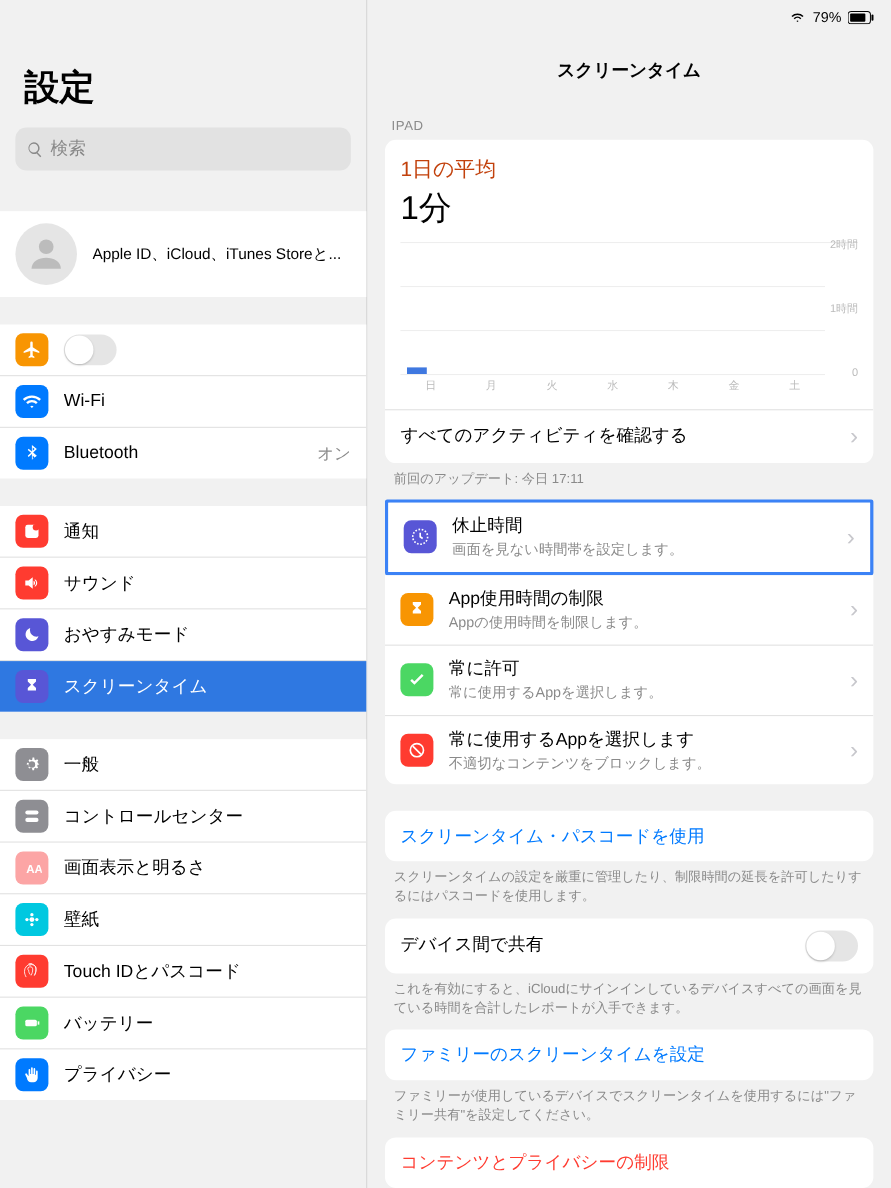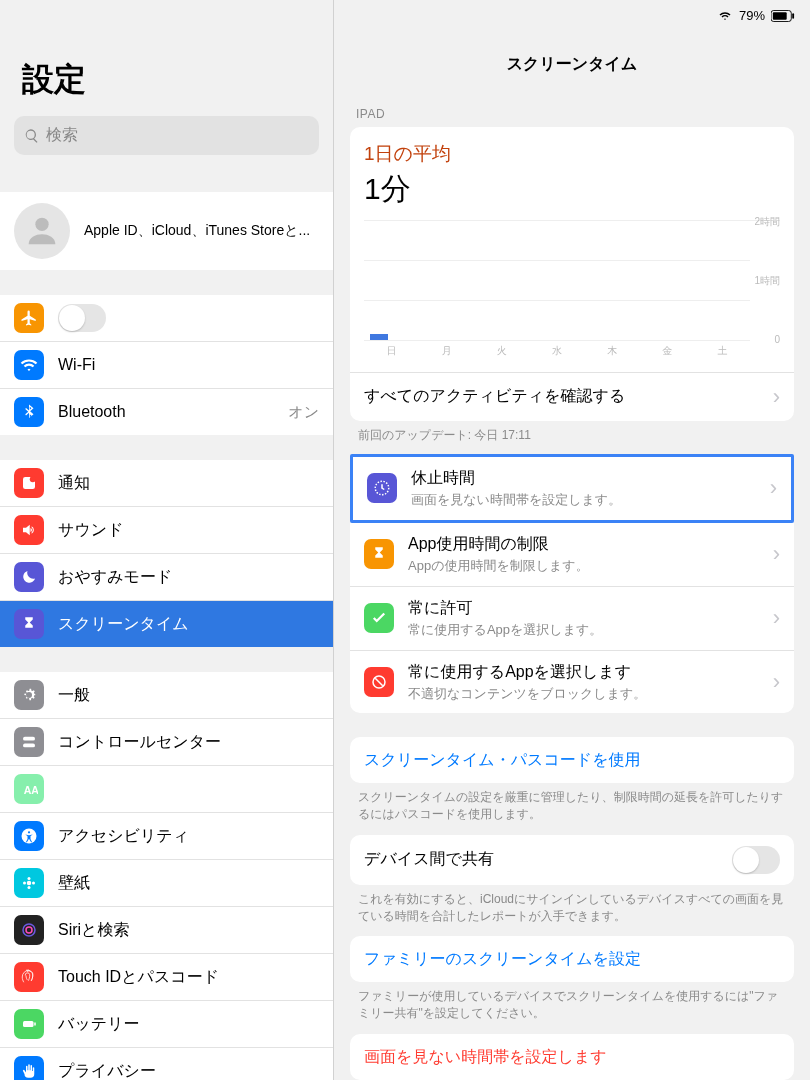--- a/index.html
+++ b/index.html
@@ -155,56 +155,38 @@
     <div class="row">
       <div class="icn" style="background:#8e8e93">
           <svg viewBox="0 0 24 24">
             <rect x="4" y="5" width="16" height="5" rx="2.5"></rect>
             <rect x="4" y="14" width="16" height="5" rx="2.5"></rect>
           </svg>
         </div>
       <div class="label">コントロールセンター</div>
     </div>
     <div class="row">
-      <div class="icn" style="background:#86efac">
+      <div class="icn" style="background:#fca5a5">
           <svg viewBox="0 0 24 24">
             <text x="5" y="18" font-size="14" fill="#fff" font-weight="bold">AA</text>
           </svg>
         </div>
-    </div>
-    <div class="row">
-      <div class="icn" style="background:#007aff">
-          <svg viewBox="0 0 24 24">
-            <circle cx="12" cy="12" r="10" fill="#fff"></circle>
-            <circle cx="12" cy="7" r="1.5" fill="#007aff"></circle>
-            <path d="M7 10l5 1 5-1-3 2v4l2 4-1 .5-3-5-3 5-1-.5 2-4v-4l-3-2z" fill="#007aff"></path>
-          </svg>
-        </div>
-      <div class="label">アクセシビリティ</div>
+      <div class="label">画面表示と明るさ</div>
     </div>
     <div class="row">
       <div class="icn" style="background:#00c8e0">
           <svg viewBox="0 0 24 24">
             <circle cx="12" cy="12" r="3"></circle>
             <circle cx="12" cy="6" r="2"></circle>
             <circle cx="12" cy="18" r="2"></circle>
             <circle cx="6" cy="12" r="2"></circle>
             <circle cx="18" cy="12" r="2"></circle>
           </svg>
         </div>
       <div class="label">壁紙</div>
-    </div>
-    <div class="row">
-      <div class="icn" style="background:#222">
-          <svg viewBox="0 0 24 24">
-            <circle cx="12" cy="12" r="8" fill="none" stroke="#6a5ae0" stroke-width="2"></circle>
-            <circle cx="12" cy="12" r="4" fill="none" stroke="#ff4bb8" stroke-width="2"></circle>
-          </svg>
-        </div>
-      <div class="label">Siriと検索</div>
     </div>
     <div class="row">
       <div class="icn" style="background:#ff3b30">
           <svg viewBox="0 0 24 24">
             <path d="M12 3a9 9 0 00-9 9c0 3 1 5 2 7m3-16a7 7 0 019 6c0 4-1 6-2 8M9 5a5 5 0 018 5c0 3-1 5-2 7m-8-7a3 3 0 016-1c0 4-1 6-2 8m-3-7c0 3 1 5 2 6" fill="none" stroke="#fff" stroke-width="1"></path>
           </svg>
         </div>
       <div class="label">Touch IDとパスコード</div>
     </div>
     <div class="row">
@@ -353,16 +335,16 @@
   <div class="card link-blue">
     <div class="row">
         <div class="t">ファミリーのスクリーンタイムを設定</div>
       </div>
   </div>
   <div class="footnote">ファミリーが使用しているデバイスでスクリーンタイムを使用するには"ファミリー共有"を設定してください。</div>
 
   <div class="spacer-sm"></div>
   <div class="card link-red">
     <div class="row">
-        <div class="t">画面を見ない時間帯を設定します</div>
+        <div class="t">コンテンツとプライバシーの制限</div>
       </div>
   </div>
 </div>
 
 </body></html>

